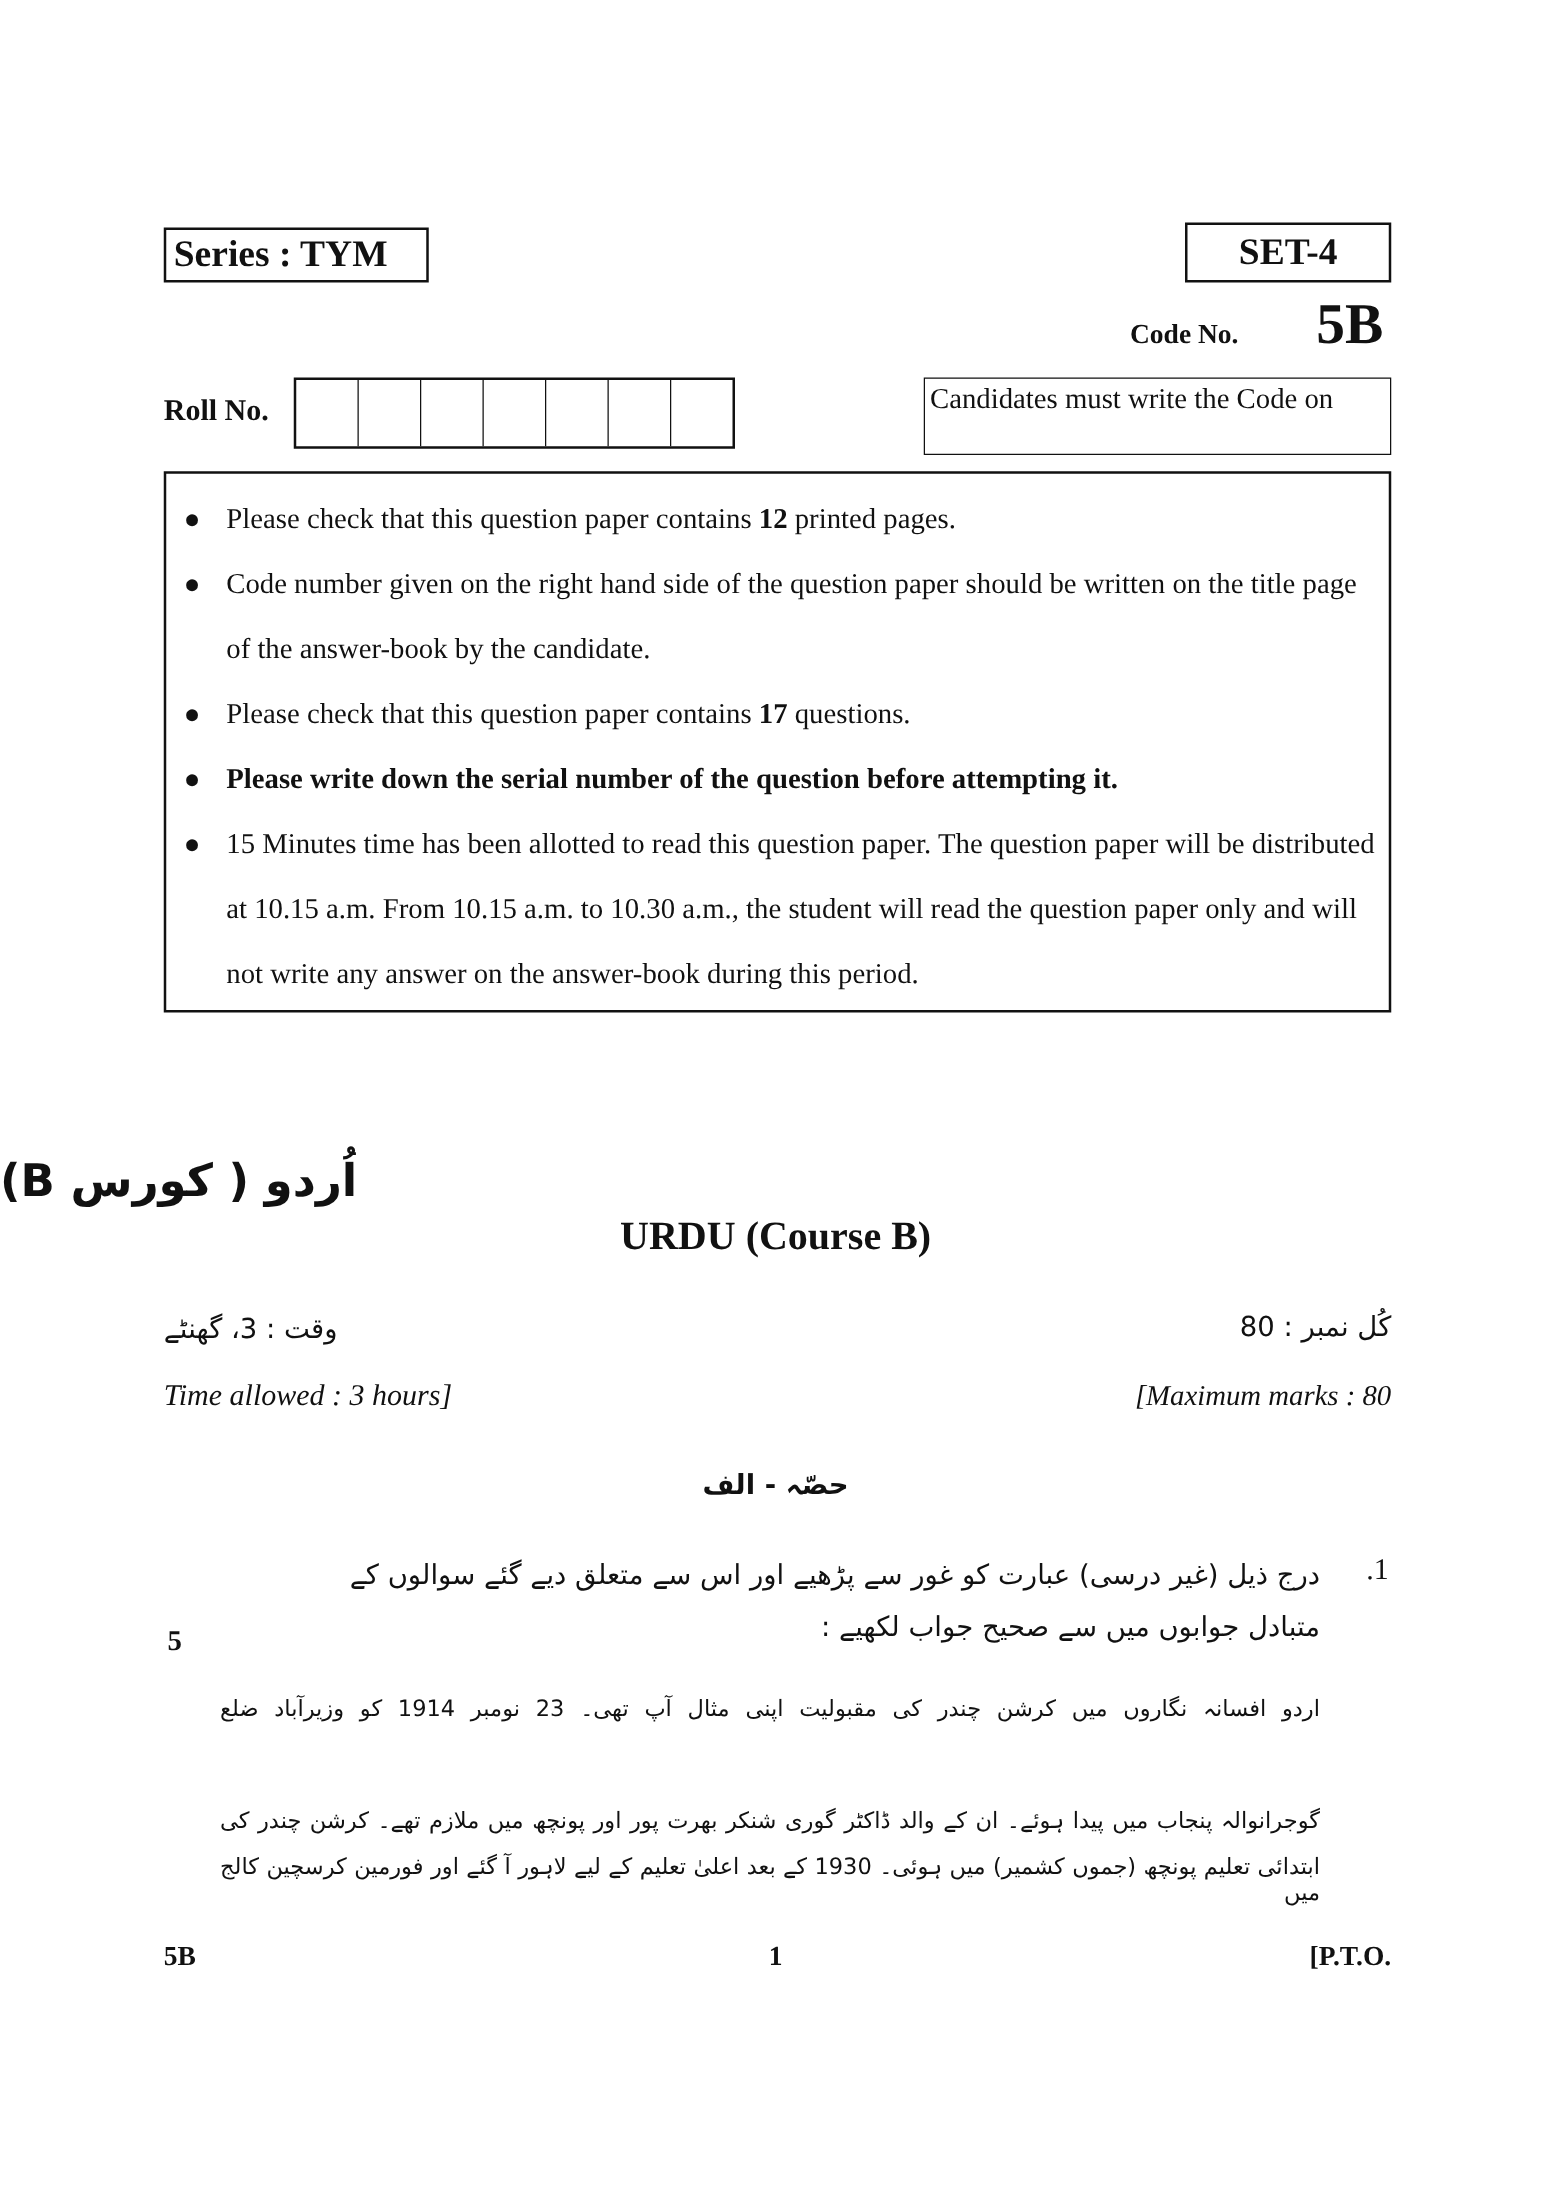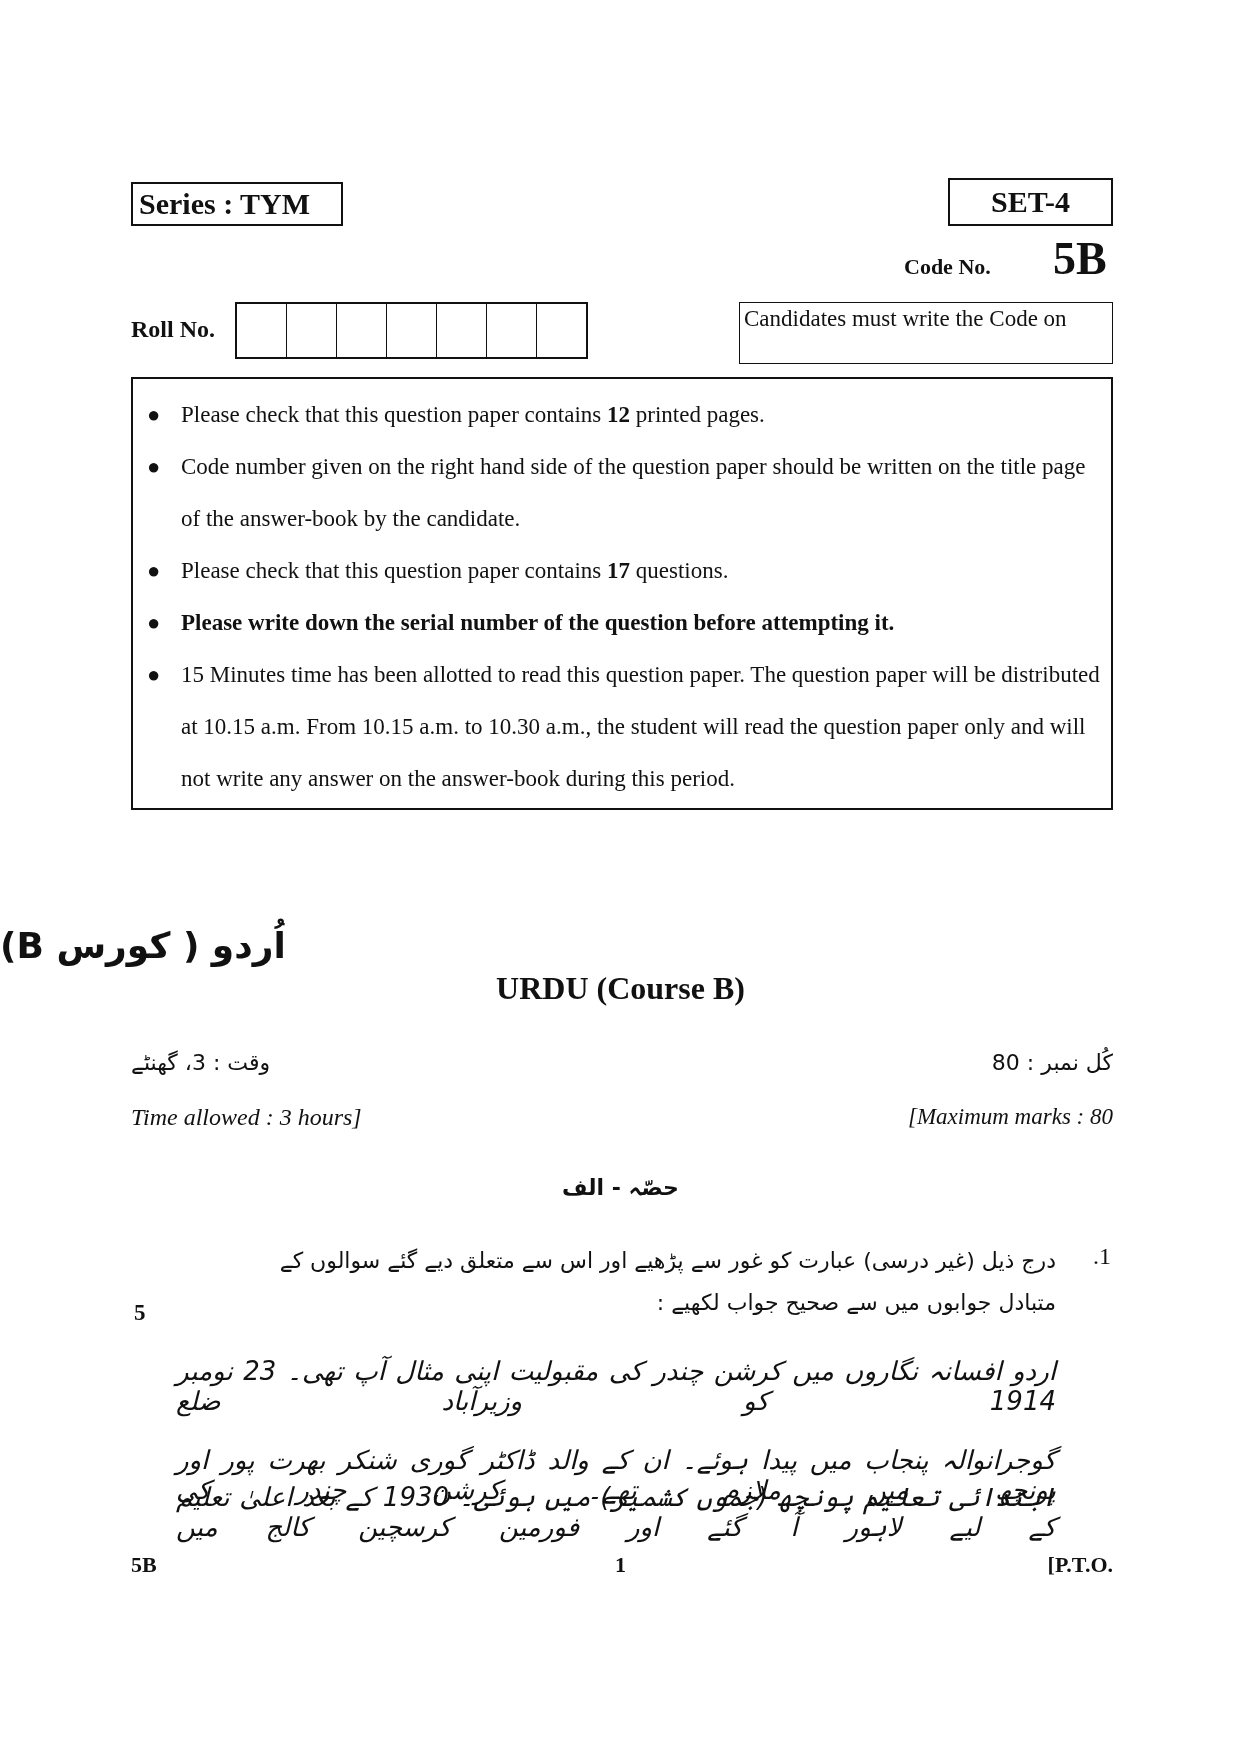--- a/index.html
+++ b/index.html
@@ -25,21 +25,21 @@
   #urdu-title { left:0; width:1241px; top:890px; text-align:left; font-size:36px; font-weight:bold;margin-top:35px; }
   #eng-title { left:0; width:1241px; top:970px; text-align:center; font-size:32px; font-weight:bold; }
   #time-urdu { left:131px; top:1050px; font-size:22px; }
   #marks-urdu { right:128px; top:1050px; font-size:22px; }
   #time-en { left:131px; top:1104px; font-size:24px; font-style:italic; }
   #marks-en { right:128px; top:1104px; font-size:23px; font-style:italic; }
   #section-head { left:0; width:1241px; top:1175px; text-align:center; font-size:22px; font-weight:bold; }
   #q-num { right:130px; top:1243px; font-size:24px; }
   #q-text { right:185px; top:1240px; width:800px; font-size:22px; line-height:42px; text-align:right; }
   #q-marks { left:134px; top:1300px; font-size:23px; font-weight:bold; }
-  .para { right:185px; width:880px; font-size:26px; text-align:justify; text-align-last:justify;font-style:italic; }
+  .para { right:185px; width:880px; font-size:18px; text-align:justify; text-align-last:justify; }
   #footer-code { left:131px; top:1552px; font-weight:bold; font-size:22px; }
   #footer-page { left:0; width:1241px; top:1552px; text-align:center; font-weight:bold; font-size:22px; }
   #footer-pto { right:128px; top:1552px; font-weight:bold; font-size:22px; }
 </style>
 </head>
 <body>
 
 <div id="series-box" class="abs boxed">Series : TYM</div>
 <div id="set-box" class="abs boxed">SET-4</div>
 <div id="code-label" class="abs">Code No.</div>

